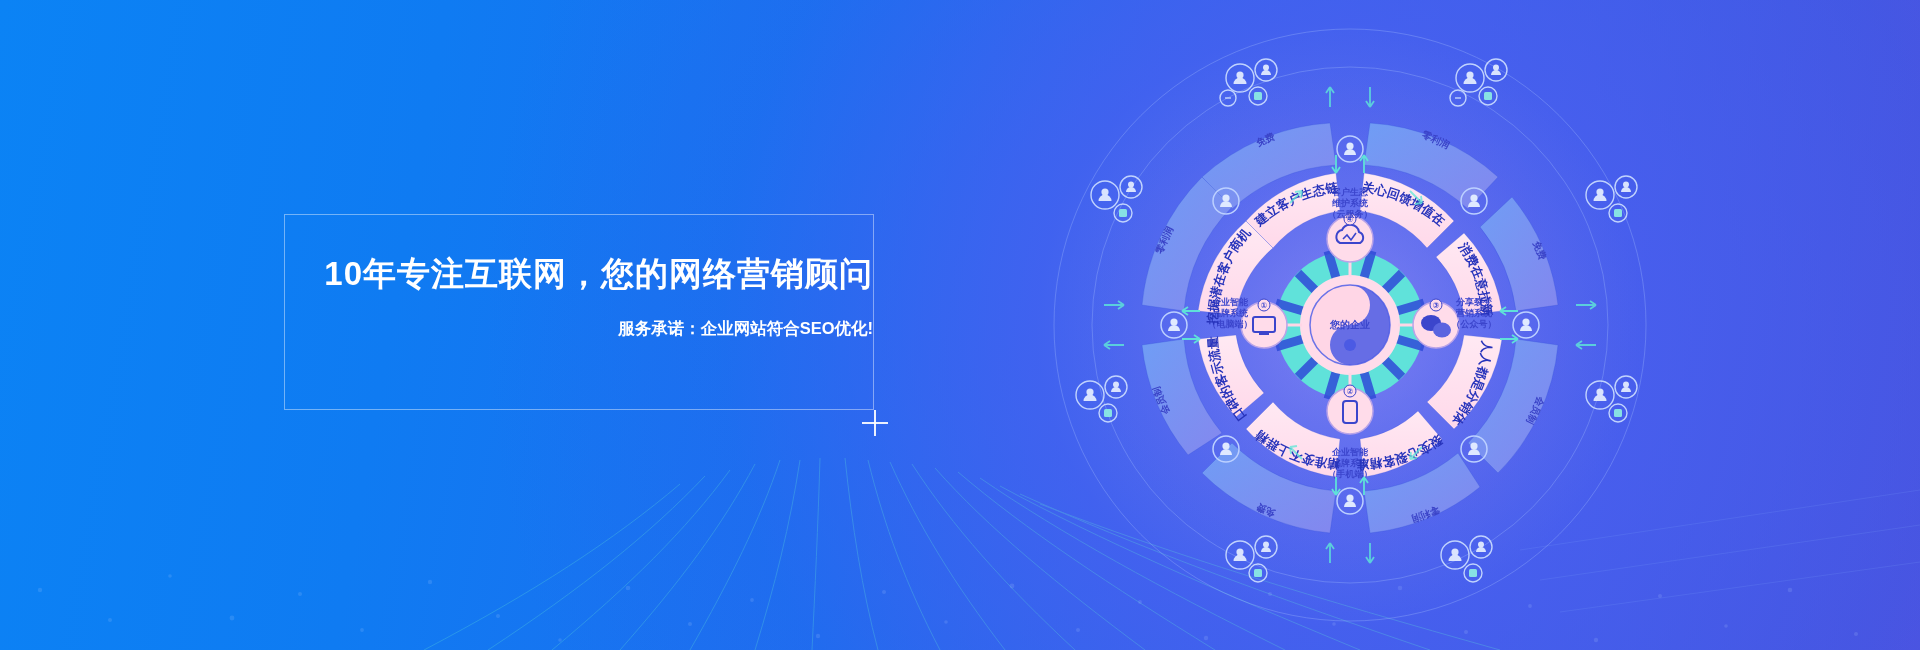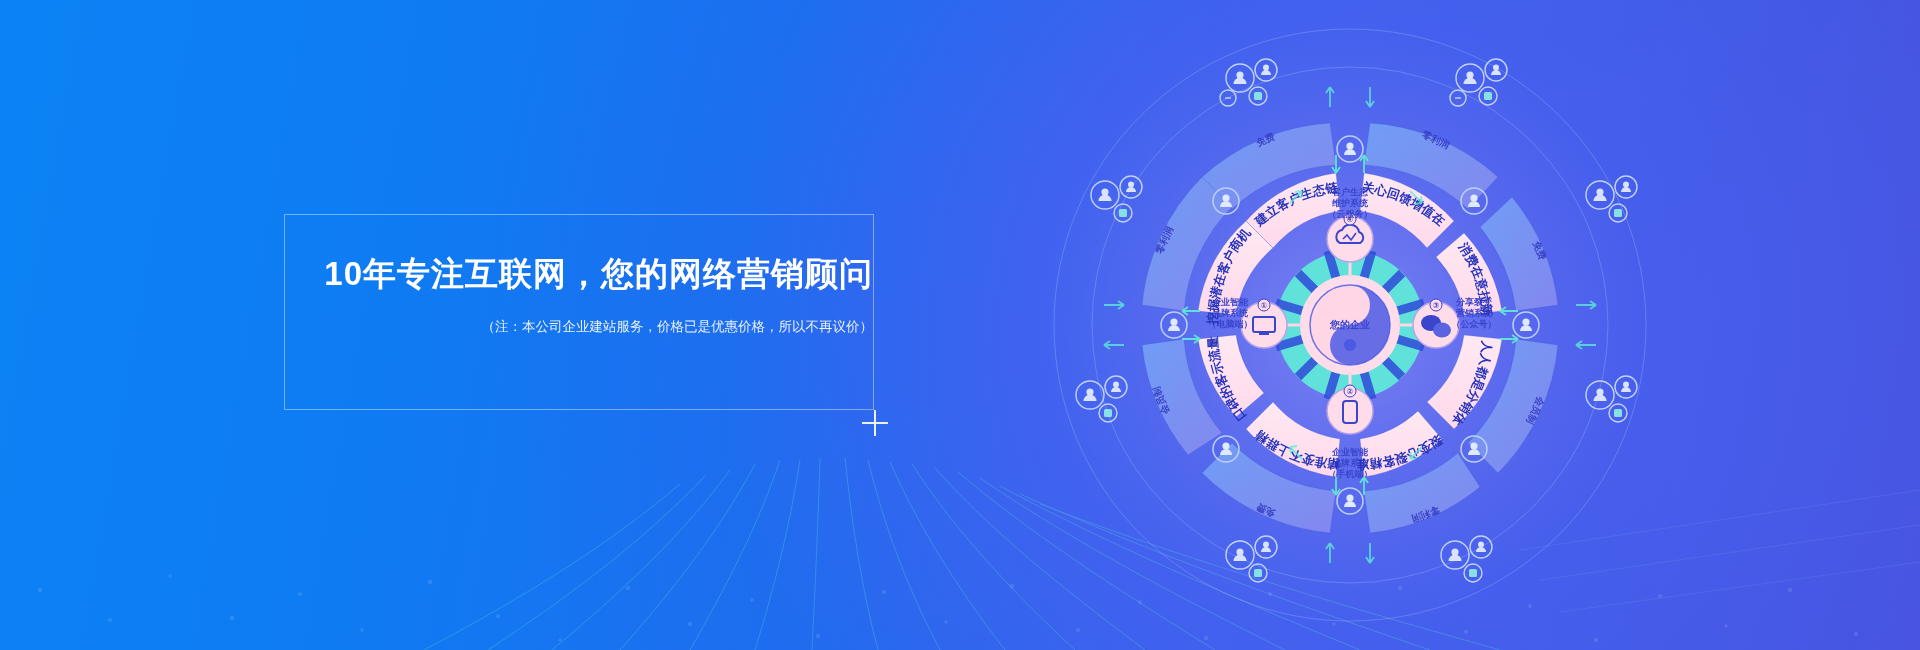--- a/index.html
+++ b/index.html
@@ -124,21 +124,21 @@
         <circle cx="1660" cy="106" r="2"></circle>
         <circle cx="1726" cy="136" r="1.8"></circle>
       <circle cx="1790" cy="100" r="2.3"></circle>
         <circle cx="1856" cy="144" r="2"></circle>
     </g>
   </svg>
 
   <div class="text-card">
     <div class="card-inner">
       <h1 class="headline">10年专注互联网，您的网络营销顾问</h1>
-      <p class="note-line">（注：本公司企业建站服务，价格已是优惠价格，所以不再议价）</p>
+      <p class="sub-line">服务承诺：企业网站符合SEO优化!</p>
     </div>
   </div>
   <div class="crosshair"></div>
 
   <div class="info-wrap">
     <svg class="info-svg" width="620" height="620" viewBox="0 0 620 620">
       <defs>
         <radialGradient id="glow" cx="50%" cy="50%" r="50%">
           <stop offset="0%" stop-color="#8f8cf5" stop-opacity="0.55"></stop>
           <stop offset="70%" stop-color="#5a63ea" stop-opacity="0.18"></stop>

